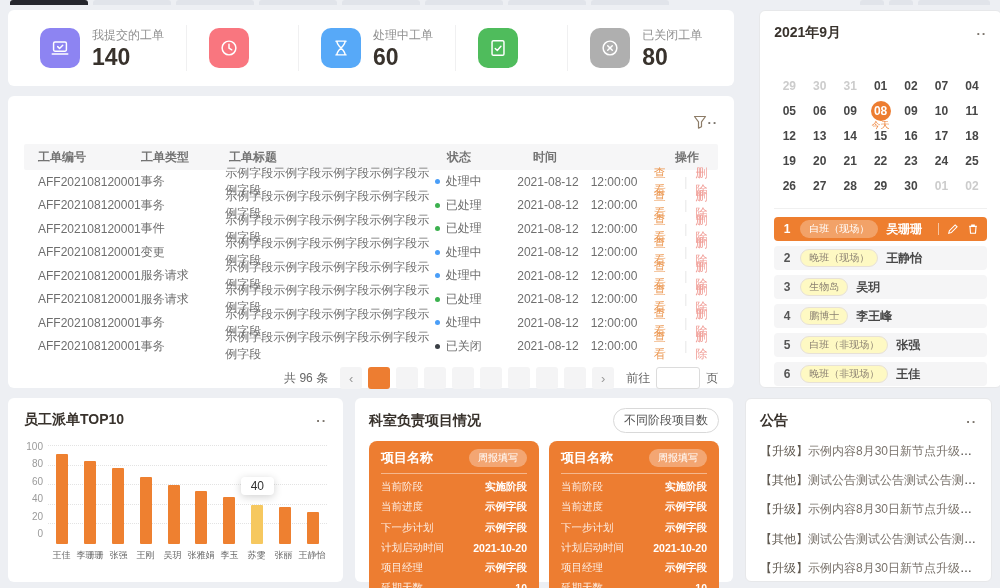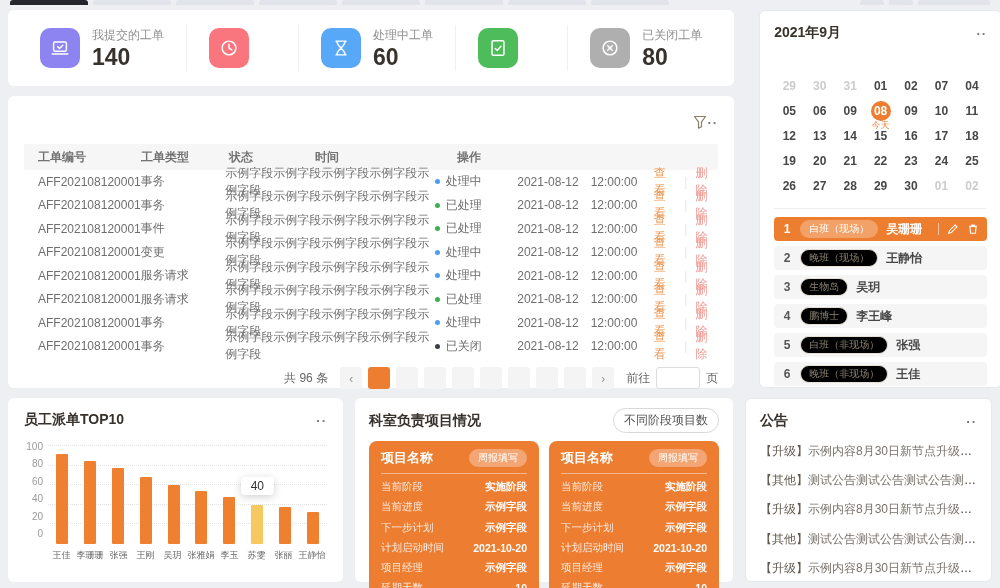--- a/index.html
+++ b/index.html
@@ -68,21 +68,21 @@
   .day { height:25px; display:flex; align-items:center; justify-content:center; font-size:12px; font-weight:bold; color:#474747; position:relative; cursor:pointer; }
   .day.muted { color:#ccc; }
   .day .dnum { display:flex; align-items:center; justify-content:center; width:20px; height:20px; border-radius:50%; }
   .day.today .dnum { background:#ED7D31; color:#fff; }
   .day .today-lab { display:none; }
   .day.today .today-lab { display:block; position:absolute; top:21px; left:0; right:0; text-align:center; font-size:9px; color:#ED7D31; font-weight:normal; }
 
   .sched { margin-top:10px; border-top:1px solid #f0f0f0; padding-top:8px; display:flex; flex-direction:column; gap:5px; }
   .srow { height:24px; border-radius:4px; background:#f5f5f6; display:flex; align-items:center; padding:0 8px; gap:8px; cursor:pointer; }
   .srow .num { font-size:12px; font-weight:bold; color:#555; width:10px; text-align:center; }
-  .srow .tagp { font-size:10px; color:#8c8273; background:#000000; border:1px solid #e7e1d7; border-radius:999px; padding:1px 8px; white-space:nowrap; }
+  .srow .tagp { font-size:10px; color:#8c8273; background:#fef9c3; border:1px solid #e7e1d7; border-radius:999px; padding:1px 8px; white-space:nowrap; }
   .srow .sname { font-size:12px; font-weight:bold; color:#474747; white-space:nowrap; }
   .srow.active { background:#EE7E2F; }
   .srow.active .num, .srow.active .sname { color:#fff; }
   .srow.active .tagp { background:rgba(255,255,255,.28); border-color:transparent; color:#fff; }
   .srow .sp { flex:1; }
   .srow .rtools { display:none; align-items:center; gap:8px; }
   .srow.active .rtools { display:flex; }
   .rtools .vline { width:1px; height:12px; background:rgba(255,255,255,.55); }
   .rtools svg { width:12px; height:12px; cursor:pointer; }
 
@@ -214,20 +214,21 @@
                 <path d="M1.5 1.5h11L8.5 6.8v4.9l-3 1.4V6.8z"></path>
               </svg>
           </span>
           <span class="more-glyph">··</span>
         </div>
 
         <div class="wo-table">
           <div class="wo-hrow">
             <div class="c1">工单编号</div>
             <div class="c2">工单类型</div>
+            <div class="c3">工单标题</div>
             <div class="c4">状态</div>
             <div class="c5">时间</div>
             <div class="c6">操作</div>
           </div>
           <div class="wo-row">
               <div class="c1">AFF202108120001</div>
               <div class="c2">事务</div>
               <div class="c3">示例字段示例字段示例字段示例字段示例字段</div>
               <div class="c4 status">
                 <span class="dot" style="background: rgb(74, 158, 248);"></span>

